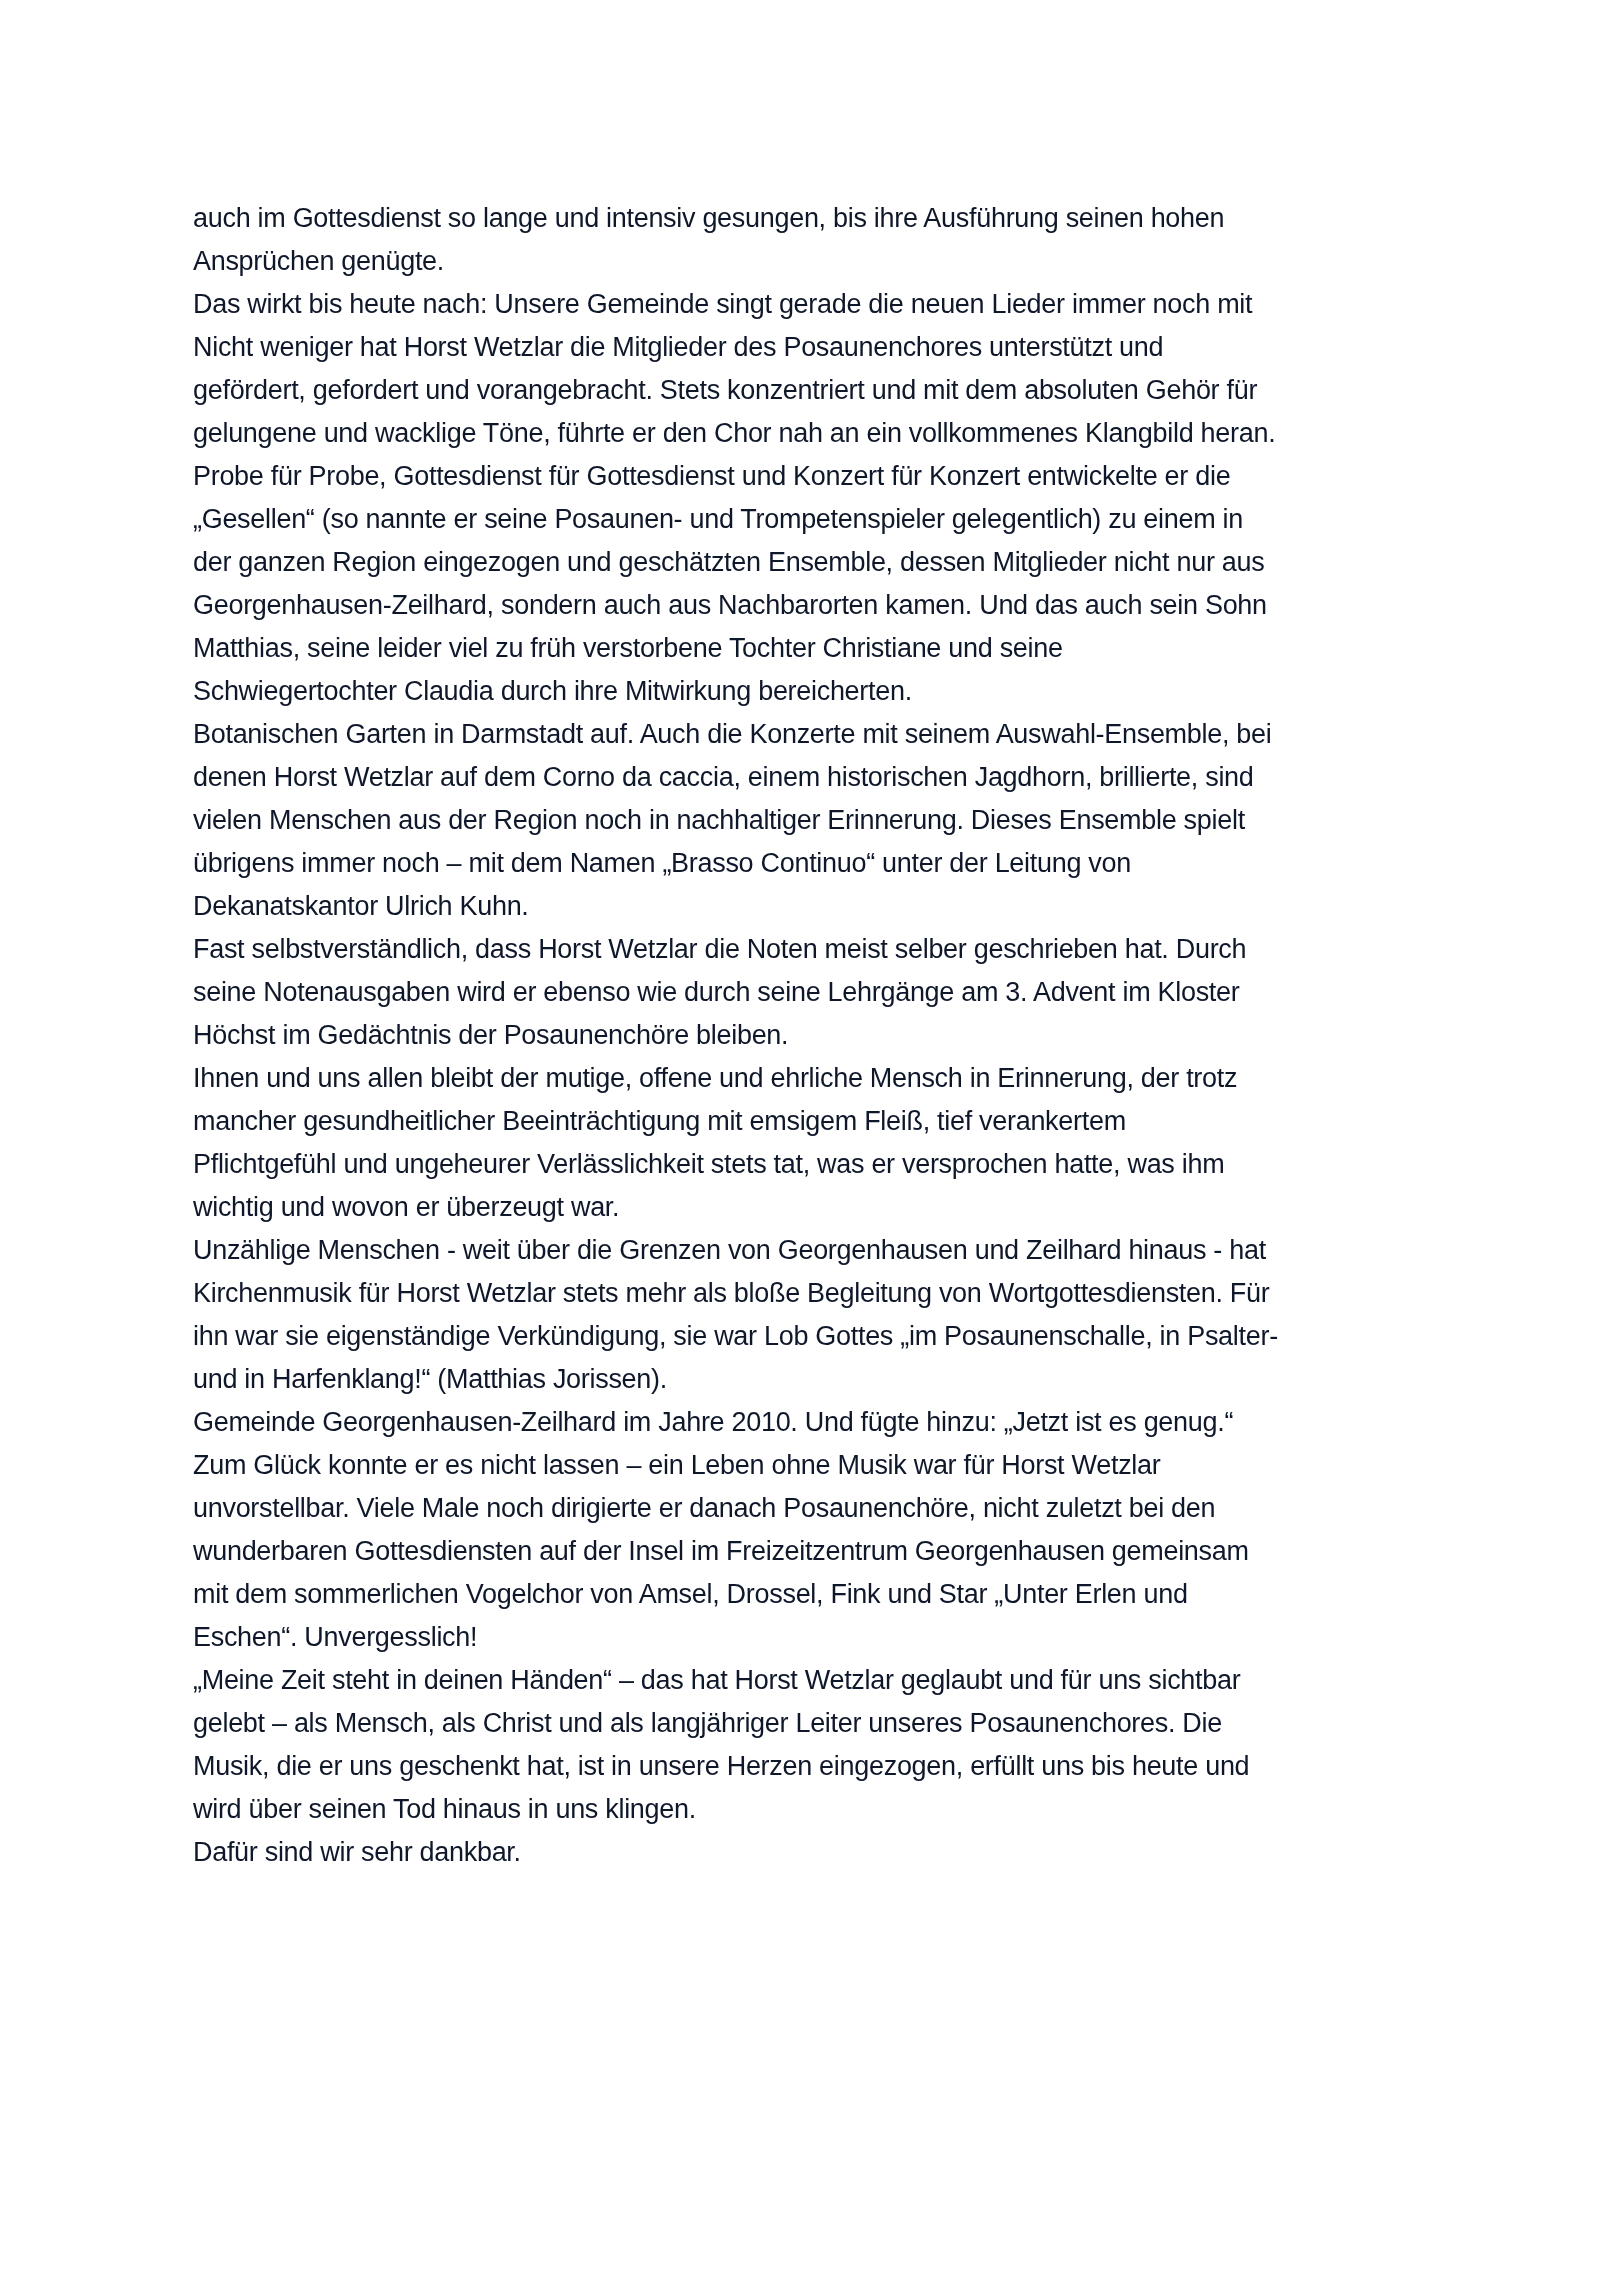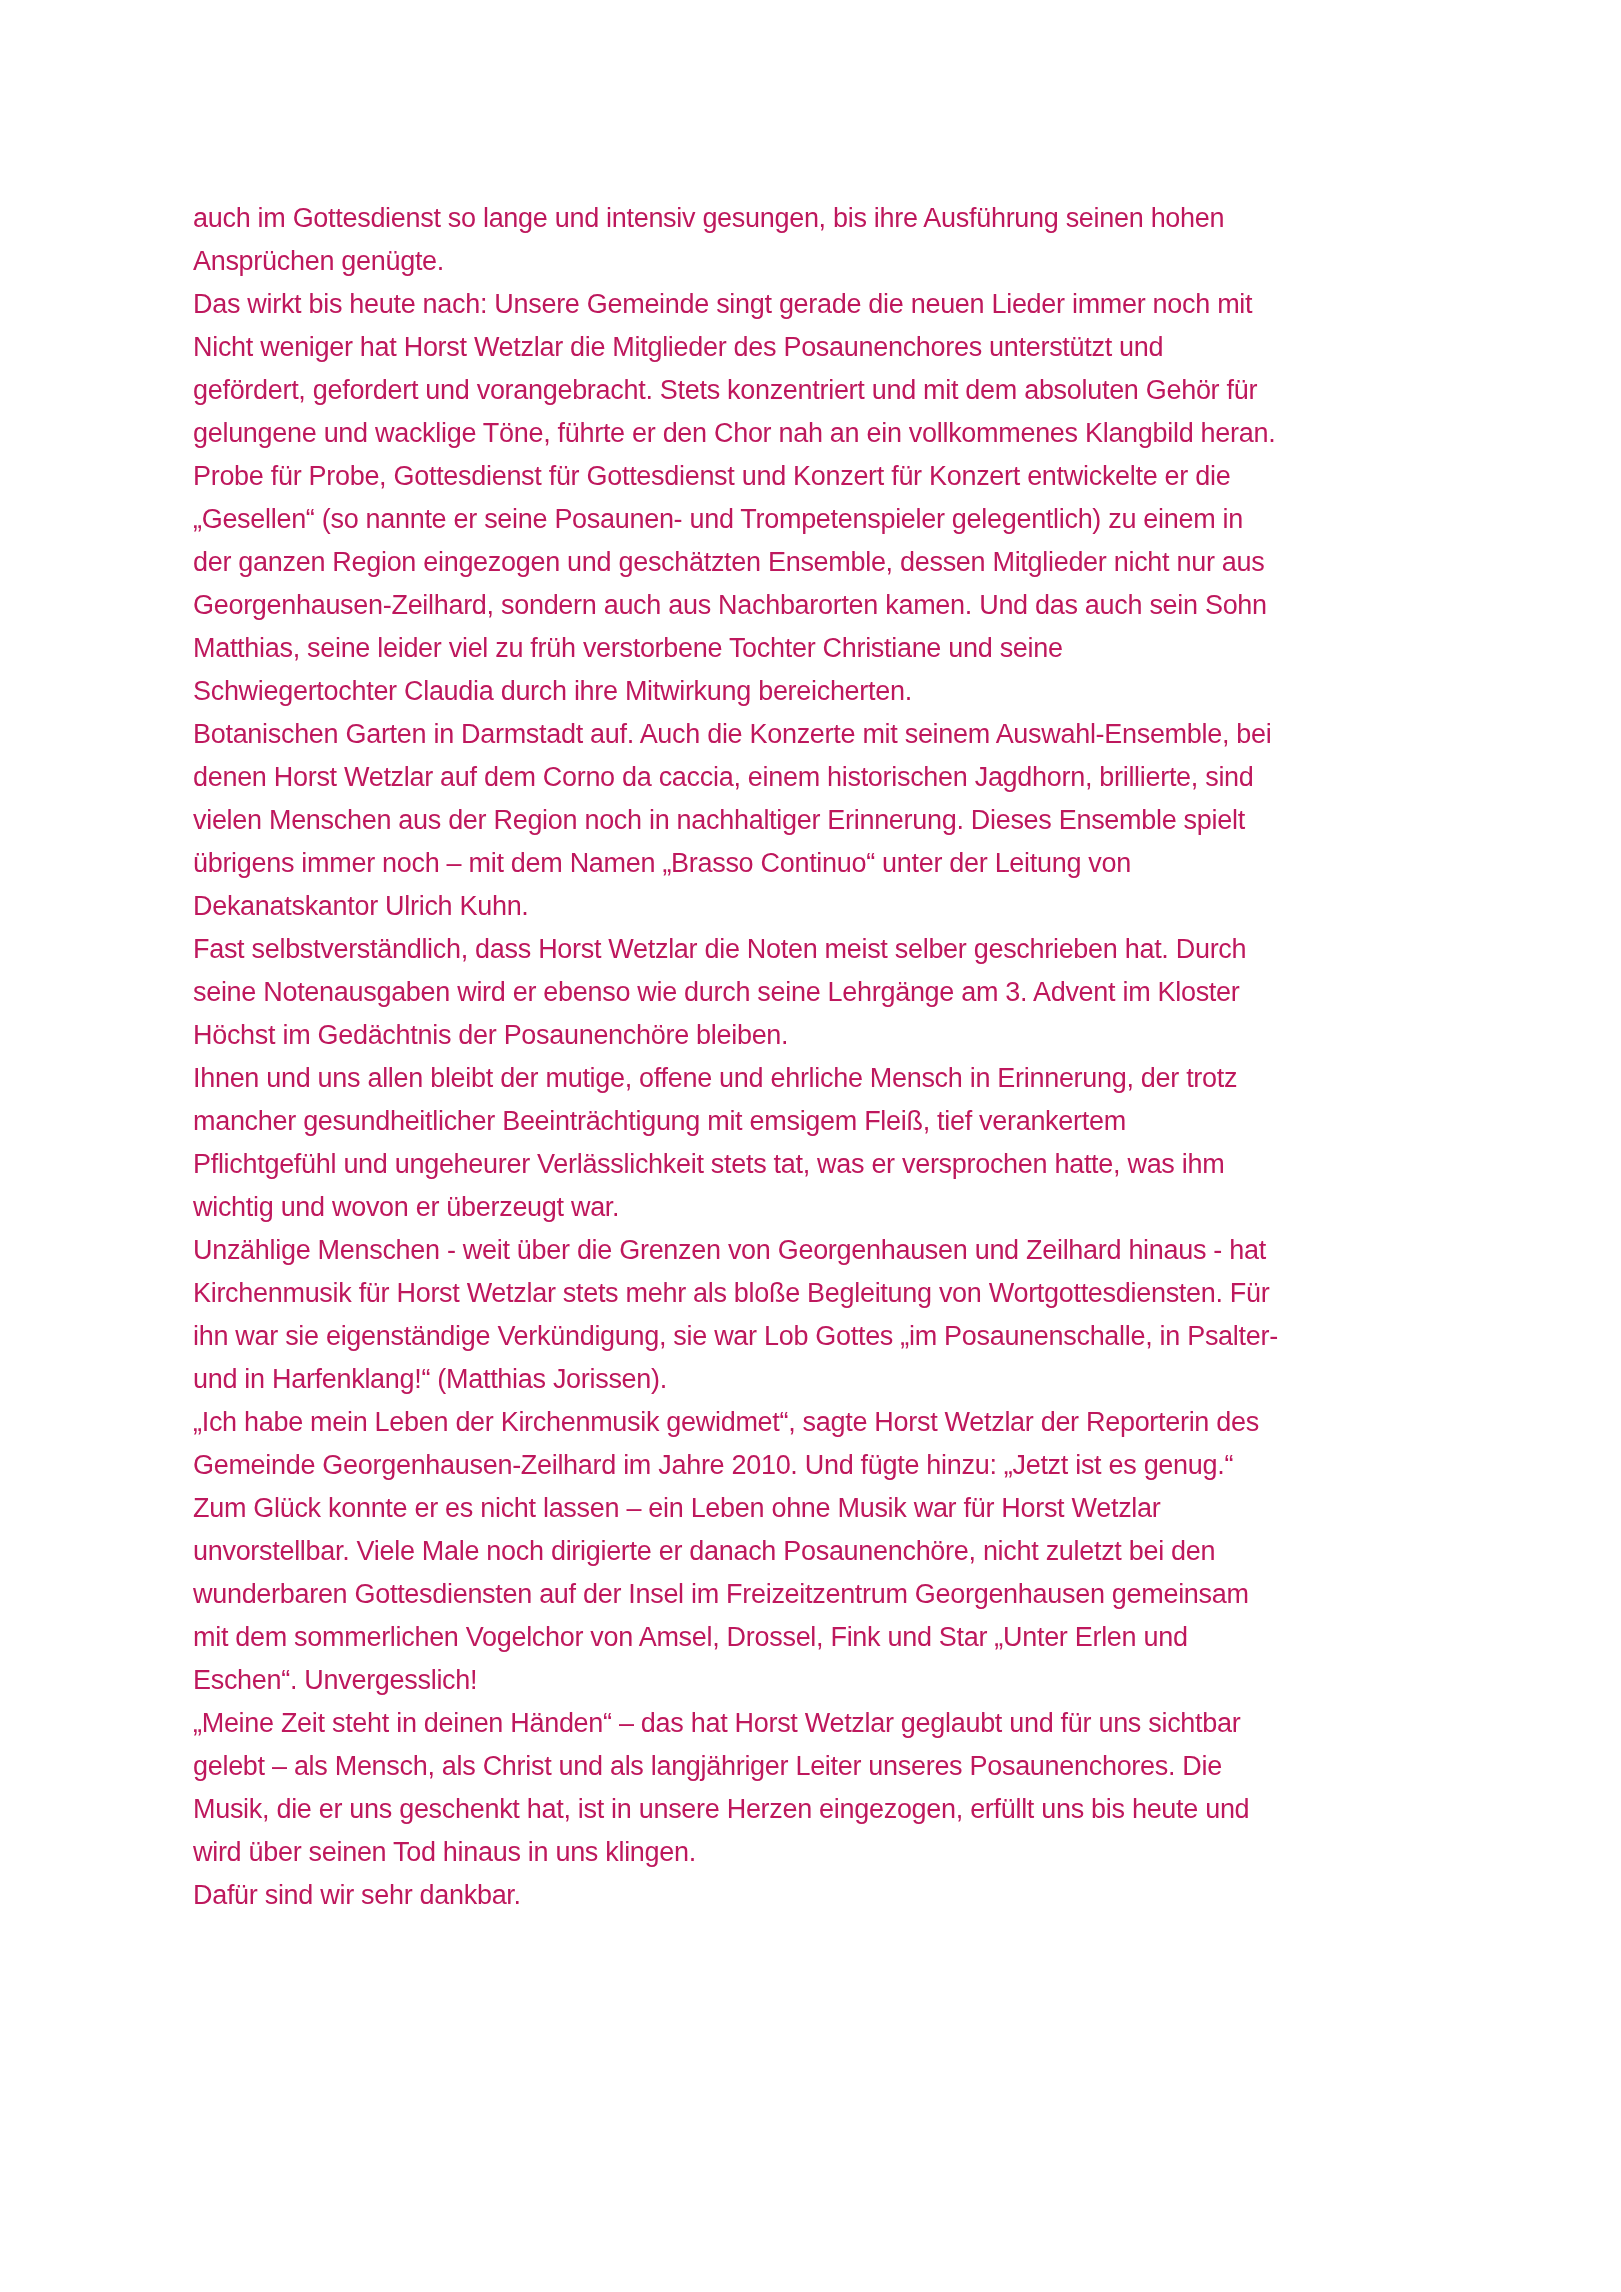--- a/index.html
+++ b/index.html
@@ -16,21 +16,21 @@
   }
   .text-block {
     position: absolute;
     left: 193px;
     top: 197px;
     width: 1264px;
     font-family: "Liberation Sans", sans-serif;
     font-size: 27px;
     line-height: 43px;
     letter-spacing: -0.3px;
-    color: #be185d;
+    color: #0f172a;
   }
   .text-line {
     white-space: nowrap;
     height: 43px;
   }
 </style>
 </head>
 <body>
 
 <div class="page">
@@ -56,21 +56,20 @@
       <div class="text-line">seine Notenausgaben wird er ebenso wie durch seine Lehrgänge am 3. Advent im Kloster</div>
       <div class="text-line">Höchst im Gedächtnis der Posaunenchöre bleiben.</div>
       <div class="text-line">Ihnen und uns allen bleibt der mutige, offene und ehrliche Mensch in Erinnerung, der trotz</div>
       <div class="text-line">mancher gesundheitlicher Beeinträchtigung mit emsigem Fleiß, tief verankertem</div>
       <div class="text-line">Pflichtgefühl und ungeheurer Verlässlichkeit stets tat, was er versprochen hatte, was ihm</div>
       <div class="text-line">wichtig und wovon er überzeugt war.</div>
       <div class="text-line">Unzählige Menschen - weit über die Grenzen von Georgenhausen und Zeilhard hinaus - hat</div>
       <div class="text-line">Kirchenmusik für Horst Wetzlar stets mehr als bloße Begleitung von Wortgottesdiensten. Für</div>
       <div class="text-line">ihn war sie eigenständige Verkündigung, sie war Lob Gottes „im Posaunenschalle, in Psalter-</div>
       <div class="text-line">und in Harfenklang!“ (Matthias Jorissen).</div>
-      <div class="text-line">„Ich habe mein Leben der Kirchenmusik gewidmet“, sagte Horst Wetzlar der Reporterin des</div>
       <div class="text-line">Gemeinde Georgenhausen-Zeilhard im Jahre 2010. Und fügte hinzu: „Jetzt ist es genug.“</div>
       <div class="text-line">Zum Glück konnte er es nicht lassen – ein Leben ohne Musik war für Horst Wetzlar</div>
       <div class="text-line">unvorstellbar. Viele Male noch dirigierte er danach Posaunenchöre, nicht zuletzt bei den</div>
       <div class="text-line">wunderbaren Gottesdiensten auf der Insel im Freizeitzentrum Georgenhausen gemeinsam</div>
       <div class="text-line">mit dem sommerlichen Vogelchor von Amsel, Drossel, Fink und Star „Unter Erlen und</div>
       <div class="text-line">Eschen“. Unvergesslich!</div>
       <div class="text-line">„Meine Zeit steht in deinen Händen“ – das hat Horst Wetzlar geglaubt und für uns sichtbar</div>
       <div class="text-line">gelebt – als Mensch, als Christ und als langjähriger Leiter unseres Posaunenchores. Die</div>
       <div class="text-line">Musik, die er uns geschenkt hat, ist in unsere Herzen eingezogen, erfüllt uns bis heute und</div>
       <div class="text-line">wird über seinen Tod hinaus in uns klingen.</div>

